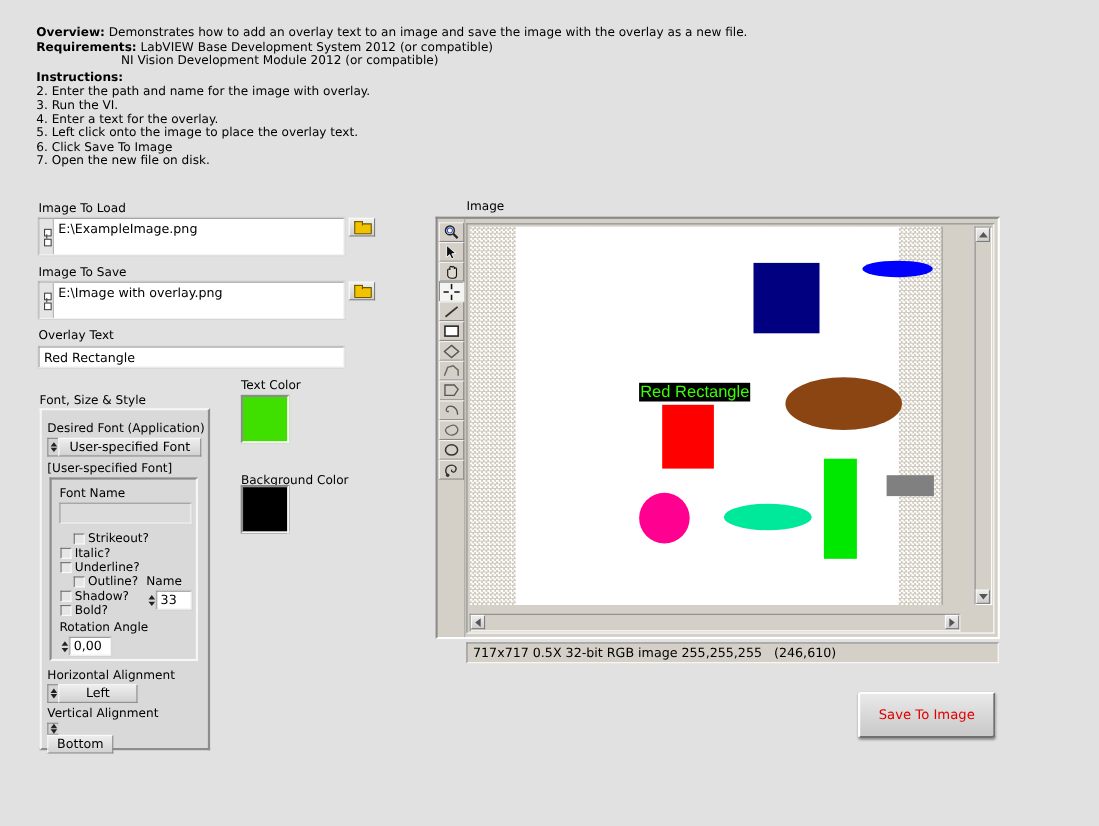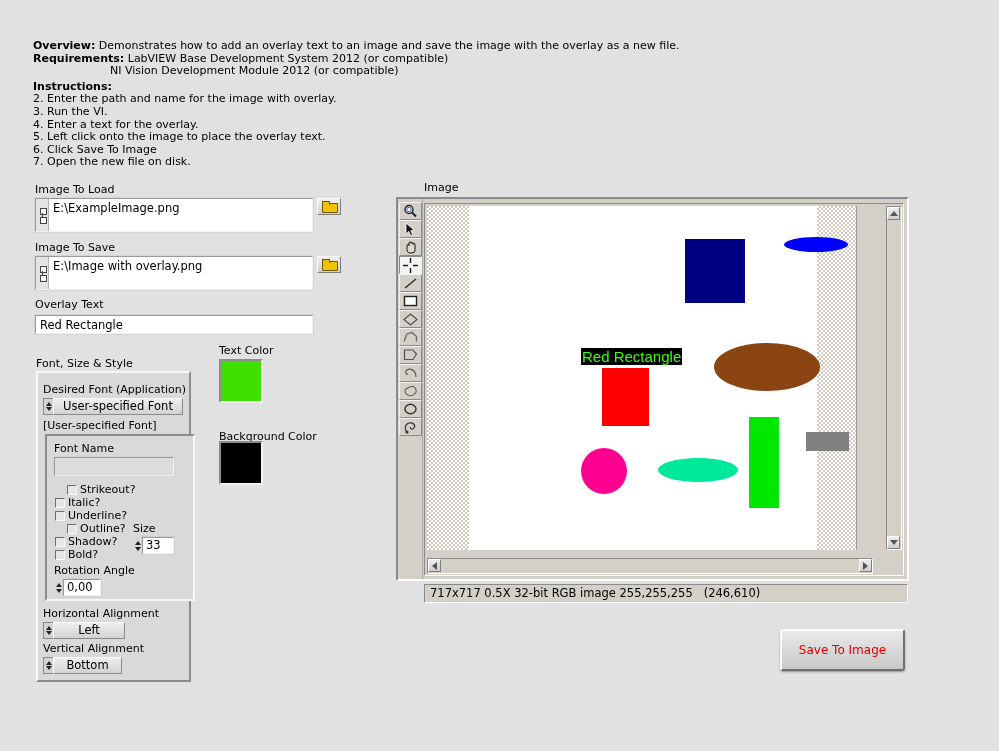--- a/index.html
+++ b/index.html
@@ -8,21 +8,21 @@
     width:999px; height:751px;
     background:#e1e1e1;
     font-family:"DejaVu Sans", sans-serif;
     font-size:11px;
     color:#000;
     overflow:hidden;
     position:relative;
   }
 
   
-  #header { position:absolute; left:33px; top:24px; width:620px; line-height:12.6px; font-size:11px;margin-top:16px; }
+  #header { position:absolute; left:33px; top:24px; width:620px; line-height:12.6px; font-size:11px; }
   #header .row { white-space:nowrap; }
   #header .lbl { font-weight:bold; }
   #header .indent { padding-left:77px; }
   #header .instr-title { font-weight:bold; margin-top:3px; }
   #header .step { }
 
   
   .ctl-label { font-size:11px; color:#000; }
 
   .path-box {
@@ -278,21 +278,21 @@
   <div class="ring" style="left:5px;top:25px;width:140px;">
     <div class="spin">
         <b class="up"></b>
         <b class="dn"></b>
       </div>
     <div class="val">User-specified Font</div>
   </div>
 
   <div class="ctl-label" style="position:absolute;left:5px;top:46px;">[User-specified Font]</div>
 
-  <div class="cluster-inner" style="left:7px;top:61px;width:150px;height:167px;">
+  <div class="cluster-inner" style="left:7px;top:61px;width:135px;height:167px;">
 
     <div class="ctl-label" style="position:absolute;left:7px;top:6px;">Font Name</div>
     <div class="string-box" style="left:7px;top:21px;width:120px;background:#dcdcdc;"></div>
 
     <div class="cbrow" style="left:8px;top:47px;padding-left:12px;">
       <span class="cbox"></span>
       <span>Strikeout?</span>
     </div>
     <div class="cbrow" style="left:8px;top:60px;">
       <span class="cbox"></span>
@@ -308,21 +308,21 @@
     </div>
     <div class="cbrow" style="left:8px;top:99px;">
       <span class="cbox"></span>
       <span>Shadow?</span>
     </div>
     <div class="cbrow" style="left:8px;top:112px;">
       <span class="cbox"></span>
       <span>Bold?</span>
     </div>
 
-    <div class="ctl-label" style="position:absolute;left:86px;top:86px;">Size</div>
+    <div class="ctl-label" style="position:absolute;left:86px;top:86px;">Name</div>
     <div class="num" style="left:86px;top:101px;width:41px;">
       <div class="spin">
           <b class="up"></b>
           <b class="dn"></b>
         </div>
       <div class="val">33</div>
     </div>
 
     <div class="ctl-label" style="position:absolute;left:7px;top:128px;">Rotation Angle</div>
     <div class="num" style="left:7px;top:143px;width:47px;">
@@ -337,21 +337,21 @@
   <div class="ctl-label" style="position:absolute;left:5px;top:234px;">Horizontal Alignment</div>
   <div class="ring" style="left:5px;top:249px;width:82px;">
     <div class="spin">
         <b class="up"></b>
         <b class="dn"></b>
       </div>
     <div class="val">Left</div>
   </div>
 
   <div class="ctl-label" style="position:absolute;left:5px;top:269px;">Vertical Alignment</div>
-  <div class="ring" style="left:5px;top:284px;width:79px;">
+  <div class="ring" style="left:5px;top:284px;width:60px;flex-direction:column;">
     <div class="spin">
         <b class="up"></b>
         <b class="dn"></b>
       </div>
     <div class="val">Bottom</div>
   </div>
 </div>
 
 <div class="ctl-label" style="position:absolute;left:219px;top:344px;">Text Color</div>
 <div class="colorbox" id="textcolor" style="left: 219px; top: 359px; background: rgb(63, 224, 0);"></div>

